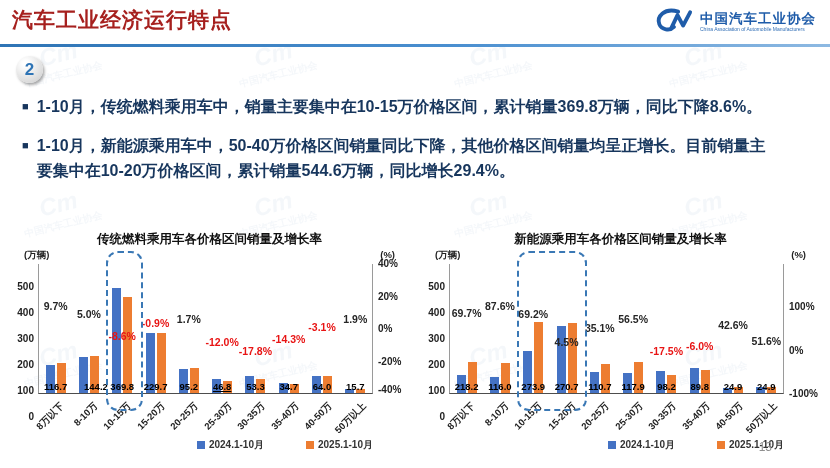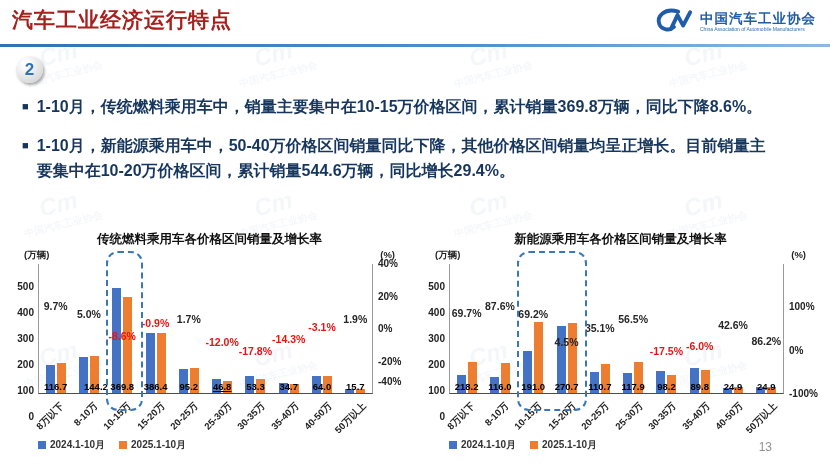--- a/index.html
+++ b/index.html
@@ -43,21 +43,21 @@
   .bar{width:9px;}
   .value-label{position:absolute;bottom:1px;font-size:9.5px;font-weight:800;color:#000;
     text-align:center;z-index:3;white-space:nowrap;}
   .pct-label{position:absolute;font-size:10.5px;font-weight:800;text-align:center;z-index:4;white-space:nowrap;}
   .pct-pos{color:#262626;} .pct-neg{color:#E81414;}
   .highlight-box{position:absolute;border:2px dashed #3A78B5;border-radius:12px;
     top:-13px;height:156px;z-index:5;}
   .x-labels{position:relative;margin:3px 42px 0 34px;height:41px;}
   .x-label{position:absolute;top:3px;font-size:9.5px;font-weight:700;color:#222;white-space:nowrap;
     transform:rotate(-45deg);transform-origin:top right;}
-  .legend{display:flex;justify-content:flex-start;gap:14px;margin:0 42px 0 34px;}
+  .legend{display:flex;justify-content:flex-end;gap:42px;margin:0 42px 0 34px;}
   .legend-item{display:flex;align-items:center;gap:4px;font-size:10px;font-weight:600;color:#333;}
   .legend-swatch{width:8px;height:8px;display:inline-block;}
   
   .page-number{position:absolute;right:58px;bottom:14px;font-size:12px;color:#909090;z-index:10;}
   .wm{position:absolute;opacity:.05;color:#3a6ea5;transform:rotate(-14deg);
     text-align:center;pointer-events:none;z-index:1;font-weight:700;}
   .wm .wm-glyph{font-size:24px;font-style:italic;}
   .wm .wm-text{font-size:10px;}
 </style>
 </head>
@@ -154,21 +154,21 @@
           <div class="y-tick left" style="top: -6px;">500</div>
           <div class="y-tick left" style="top: 20px;">400</div>
           <div class="y-tick left" style="top: 46px;">300</div>
           <div class="y-tick left" style="top: 72px;">200</div>
           <div class="y-tick left" style="top: 98px;">100</div>
           <div class="y-tick left" style="top: 124px;">0</div>
           <div class="y-tick right" style="top: -6px;">40%</div>
           <div class="y-tick right" style="top: 26.5px;">20%</div>
           <div class="y-tick right" style="top: 59px;">0%</div>
           <div class="y-tick right" style="top: 91.5px;">-20%</div>
-          <div class="y-tick right" style="top: 112px;">-40%</div>
+          <div class="y-tick right" style="top: 120px;">-40%</div>
           <div class="group-bars" style="left: 0%; width: 10%;">
             <div class="bar" style="height: 27.664px; background: rgb(68, 114, 196);"></div>
             <div class="bar" style="height: 30.342px; background: rgb(237, 125, 49);"></div>
           </div>
           <div class="value-label" style="left: 0%; width: 10%;">116.7</div>
           <div class="pct-label pct-pos" style="left: calc(-2%); width: 14%; top: 36.2375px;">9.7%</div>
           <div class="group-bars" style="left: 10%; width: 10%;">
             <div class="bar" style="height: 35.698px; background: rgb(68, 114, 196);"></div>
             <div class="bar" style="height: 37.492px; background: rgb(237, 125, 49);"></div>
           </div>
@@ -177,21 +177,21 @@
           <div class="group-bars" style="left: 20%; width: 10%;">
             <div class="bar" style="height: 105.196px; background: rgb(68, 114, 196);"></div>
             <div class="bar" style="height: 96.148px; background: rgb(237, 125, 49);"></div>
           </div>
           <div class="value-label" style="left: 20%; width: 10%; margin-top: 33px;">369.8</div>
           <div class="pct-label pct-neg" style="left: calc(18%); width: 14%; top: 65.975px;">-8.6%</div>
           <div class="group-bars" style="left: 30%; width: 10%;">
             <div class="bar" style="height: 60.268px; background: rgb(68, 114, 196);"></div>
             <div class="bar" style="height: 59.722px; background: rgb(237, 125, 49);"></div>
           </div>
-          <div class="value-label" style="left: 30%; width: 10%;">386.4</div>
+          <div class="value-label" style="left: 30%; width: 10%;">229.7</div>
           <div class="pct-label pct-neg" style="left: calc(28%); width: 14%; top: 53.4625px;">-0.9%</div>
           <div class="group-bars" style="left: 40%; width: 10%;">
             <div class="bar" style="height: 24.336px; background: rgb(68, 114, 196);"></div>
             <div class="bar" style="height: 24.752px; background: rgb(237, 125, 49);"></div>
           </div>
           <div class="value-label" style="left: 40%; width: 10%;">95.2</div>
           <div class="pct-label pct-pos" style="left: calc(38%); width: 14%; top: 49.2375px;">1.7%</div>
           <div class="group-bars" style="left: 50%; width: 10%;">
             <div class="bar" style="height: 13.832px; background: rgb(68, 114, 196);"></div>
             <div class="bar" style="height: 12.168px; background: rgb(237, 125, 49);"></div>
@@ -273,21 +273,21 @@
           <div class="group-bars" style="left: 10%; width: 10%;">
             <div class="bar" style="height: 16.068px; background: rgb(68, 114, 196);"></div>
             <div class="bar" style="height: 30.16px; background: rgb(237, 125, 49);"></div>
           </div>
           <div class="value-label" style="left: 10%; width: 10%;">116.0</div>
           <div class="pct-label pct-pos" style="left: calc(8%); width: 14%; top: 35.7067px;">87.6%</div>
           <div class="group-bars" style="left: 20%; width: 10%;">
             <div class="bar" style="height: 42.094px; background: rgb(68, 114, 196);"></div>
             <div class="bar" style="height: 71.214px; background: rgb(237, 125, 49);"></div>
           </div>
-          <div class="value-label" style="left: 20%; width: 10%;">191.0</div>
+          <div class="value-label" style="left: 20%; width: 10%;">273.9</div>
           <div class="pct-label pct-pos" style="left: calc(18%); width: 14%; top: 43.68px;">69.2%</div>
           <div class="group-bars" style="left: 30%; width: 10%;">
             <div class="bar" style="height: 67.34px; background: rgb(68, 114, 196);"></div>
             <div class="bar" style="height: 70.382px; background: rgb(237, 125, 49);"></div>
           </div>
           <div class="value-label" style="left: 30%; width: 10%;">270.7</div>
           <div class="pct-label pct-pos" style="left: calc(28%); width: 14%; top: 71.7167px;">4.5%</div>
           <div class="group-bars" style="left: 40%; width: 10%;">
             <div class="bar" style="height: 21.294px; background: rgb(68, 114, 196);"></div>
             <div class="bar" style="height: 28.782px; background: rgb(237, 125, 49);"></div>
@@ -316,21 +316,21 @@
             <div class="bar" style="height: 4.55px; background: rgb(68, 114, 196);"></div>
             <div class="bar" style="height: 6.474px; background: rgb(237, 125, 49);"></div>
           </div>
           <div class="value-label" style="left: 80%; width: 10%;">24.9</div>
           <div class="pct-label pct-pos" style="left: calc(78%); width: 14%; top: 55.2067px;">42.6%</div>
           <div class="group-bars" style="left: 90%; width: 10%;">
             <div class="bar" style="height: 6.11px; background: rgb(68, 114, 196);"></div>
             <div class="bar" style="height: 6.474px; background: rgb(237, 125, 49);"></div>
           </div>
           <div class="value-label" style="left: 90%; width: 10%;">24.9</div>
-          <div class="pct-label pct-pos" style="left: calc(88%); width: 14%; top: 71.1533px;">86.2%</div>
+          <div class="pct-label pct-pos" style="left: calc(88%); width: 14%; top: 71.1533px;">51.6%</div>
           <div class="highlight-box" style="left: 20%; width: 20%;"></div>
         </div>
     </div>
     <div class="x-labels">
         <div class="x-label" style="right: calc(94%);">8万以下</div>
         <div class="x-label" style="right: calc(84%);">8-10万</div>
         <div class="x-label" style="right: calc(74%);">10-15万</div>
         <div class="x-label" style="right: calc(64%);">15-20万</div>
         <div class="x-label" style="right: calc(54%);">20-25万</div>
         <div class="x-label" style="right: calc(44%);">25-30万</div>

